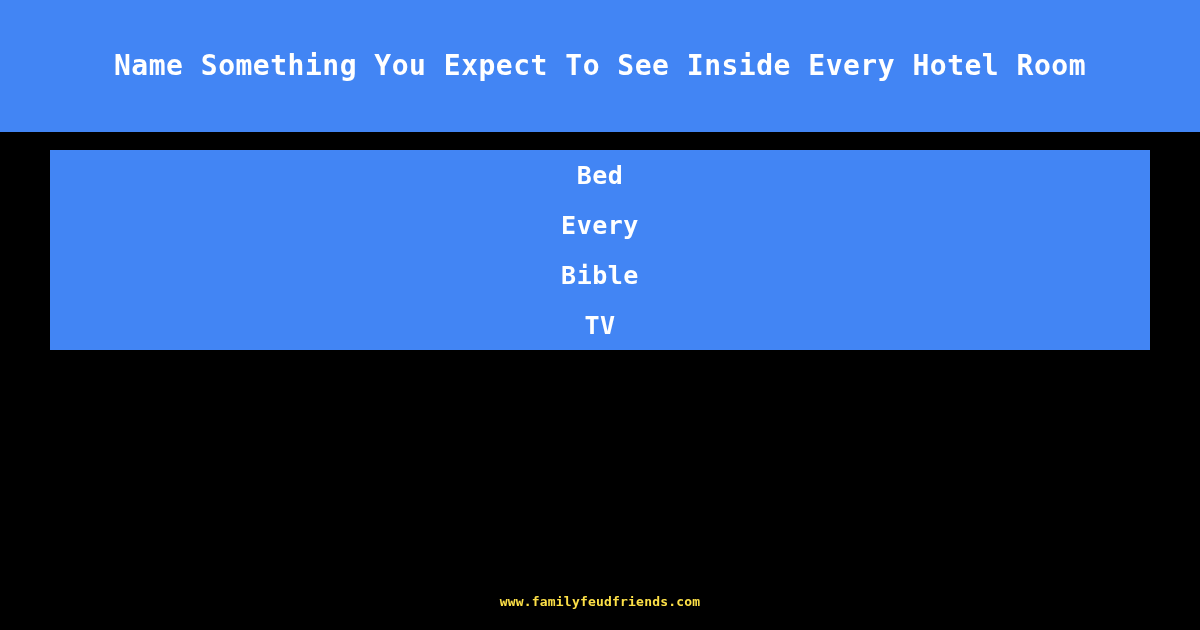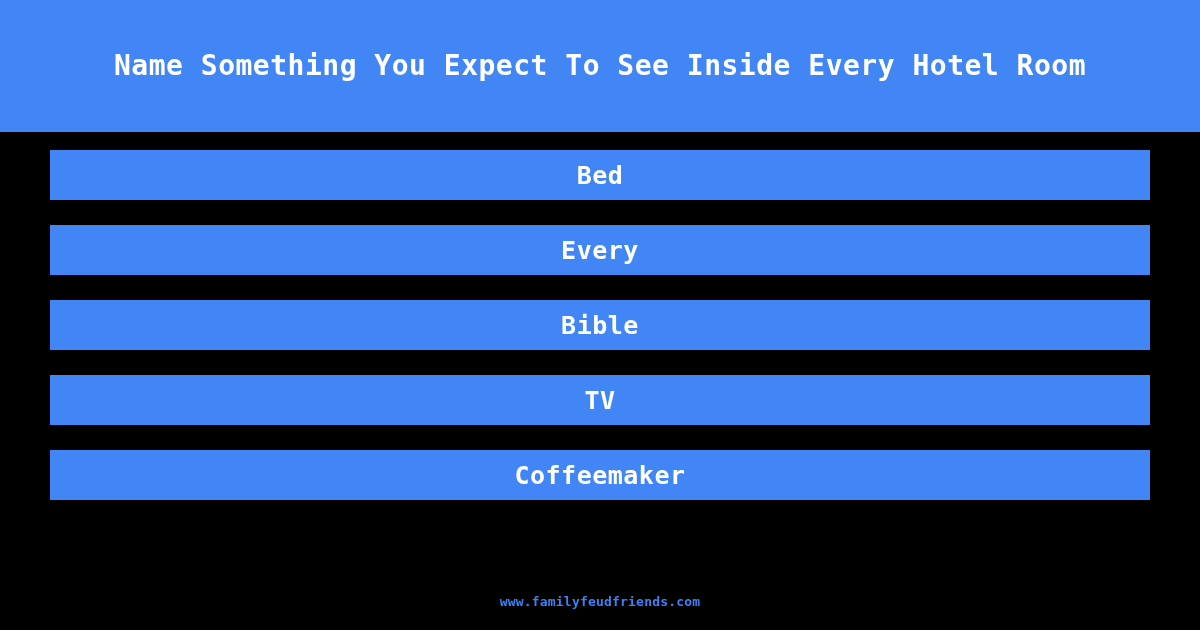--- a/index.html
+++ b/index.html
@@ -52,21 +52,20 @@
     position: absolute;
     left: 50px;
     top: 150px;
     width: 1100px;
   }
   .answer-row {
     position: relative;
     width: 1100px;
     height: 50px;
     background: #4285f4;
-    margin-bottom: 25px;
     display: flex;
     align-items: center;
     justify-content: center;
     box-sizing: border-box;
     padding: 0 18px;
   }
   .answer-row:last-child {
     margin-bottom: 0;
   }
   .answer-text {
@@ -85,21 +84,21 @@
     position: absolute;
     left: 0;
     top: 594px;
     width: 1200px;
     height: 36px;
     display: flex;
     align-items: flex-start;
     justify-content: center;
   }
   .footer-url {
-    color: #3b82f6;
+    color: #fde047;
     font-family: "DejaVu Sans Mono", "Liberation Mono", monospace;
     font-size: 13px;
     font-weight: bold;
     letter-spacing: 0.2px;
     white-space: nowrap;
   }
 </style>
 </head>
 <body>
 
@@ -121,23 +120,20 @@
 
     <div class="answer-row">
       <span class="answer-text">Bible</span>
     </div>
 
     <div class="answer-row">
       <span class="answer-text">TV</span>
     </div>
 
 
-    <div class="answer-row">
-      <span class="answer-text">Coffeemaker</span>
-    </div>
 
   </div>
 
   <div class="footer">
     <span class="footer-url">www.familyfeudfriends.com</span>
   </div>
 
 </div>
 
 </body></html>

